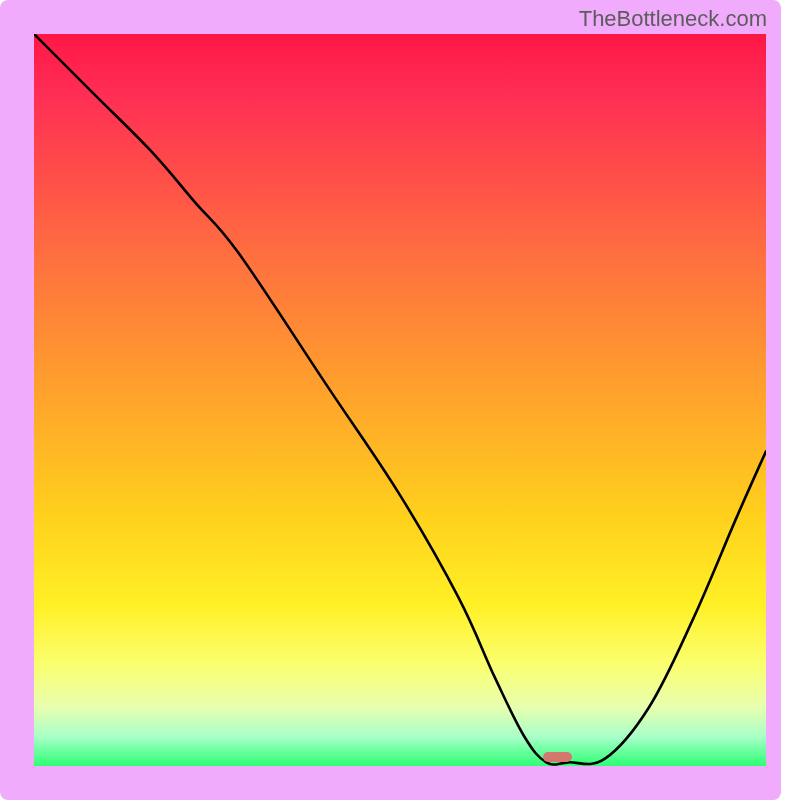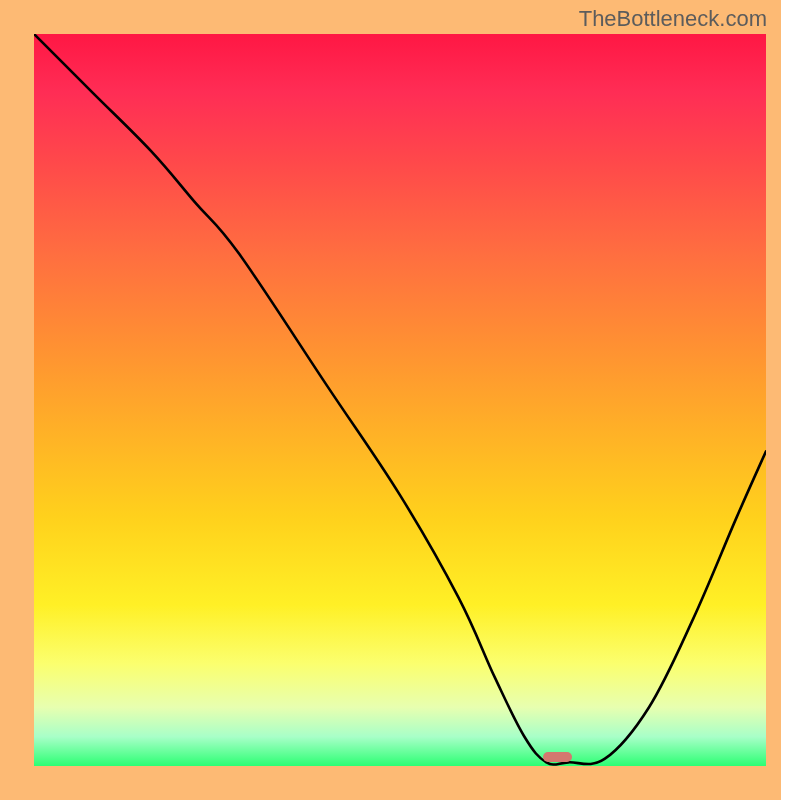--- a/index.html
+++ b/index.html
@@ -5,21 +5,22 @@
   body {
     margin: 0;
     padding: 0;
     background: #fff;
     font-family: Arial, sans-serif;
   }
   .container {
     width: 781px;
     height: 800px;
     position: relative;
-    background: #fdba74;
+    background: #f0abfc;
+    border-radius: 8px;
   }
   .watermark {
     position: absolute;
     top: 6px;
     right: 14px;
     font-size: 22px;
     font-weight: 500;
     color: #5c5c5c;
     z-index: 10;
   }

